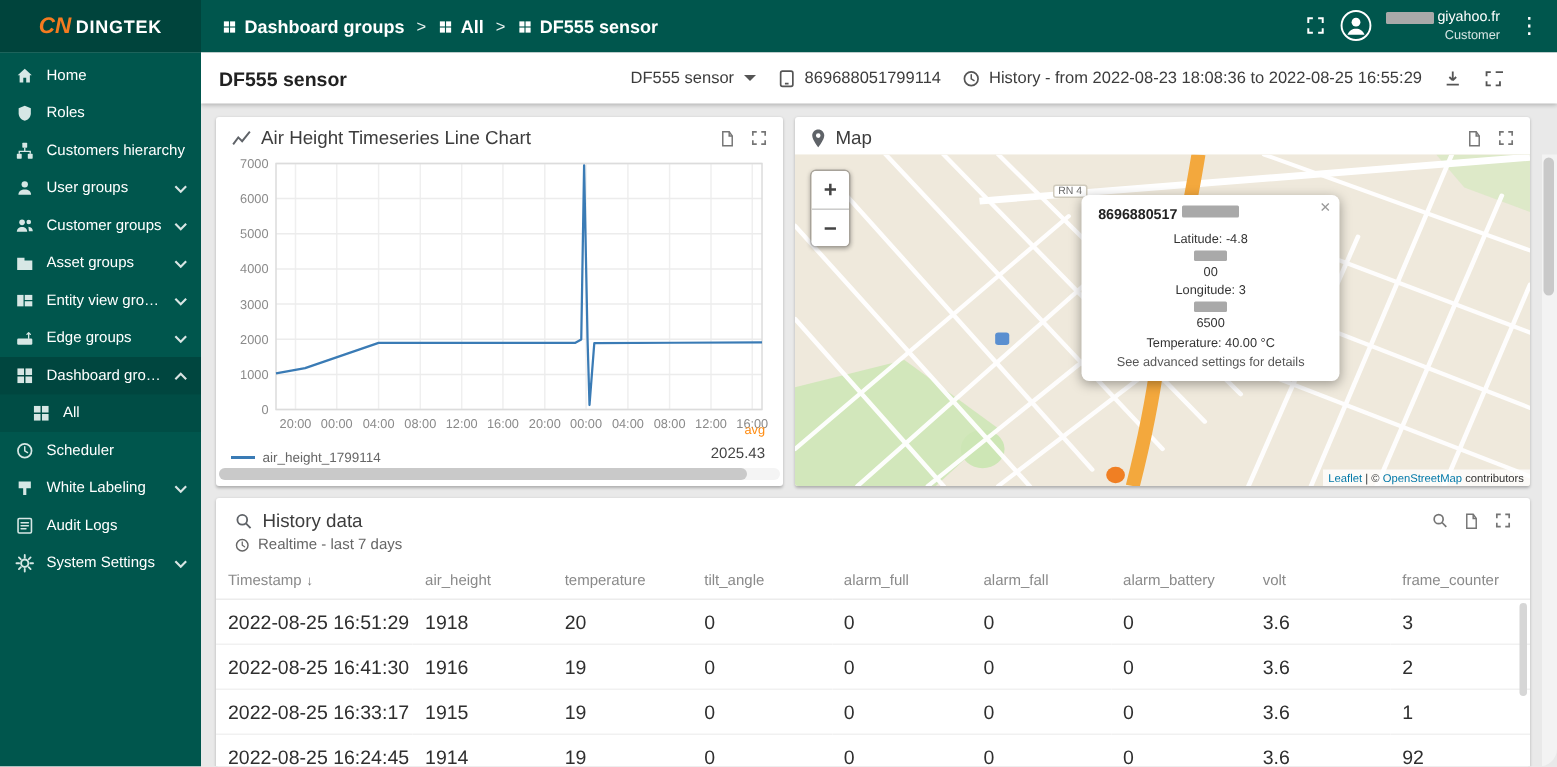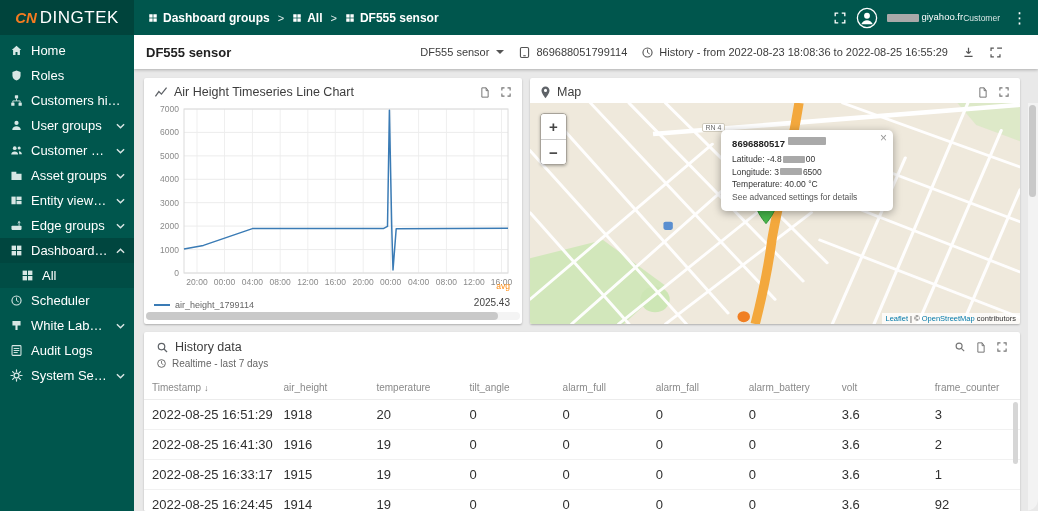--- a/index.html
+++ b/index.html
@@ -3,34 +3,34 @@
 <meta charset="utf-8">
 <style>
 *{margin:0;padding:0;box-sizing:border-box;}
 html,body{width:1038px;height:511px;overflow:hidden;}
 body{font-family:"Liberation Sans",sans-serif;background:#e9e9e9;color:#222;}
 .app{display:grid;grid-template-columns:134px 904px;grid-template-rows:35px 476px;width:1038px;height:448px;}
 
 .topbar{grid-column:1/3;background:#00564d;display:flex;align-items:center;color:#fff;}
 .logo{width:134px;height:100%;background:#00443c;display:flex;align-items:center;justify-content:center;gap:3px;flex:none;cursor:pointer;}
 .logo-cn{color:#f47b20;font-weight:bold;font-style:italic;font-size:15px;}
-.logo-dingtek{color:#fff;font-weight:normal;font-size:17px;letter-spacing:.5px;}
+.logo-dingtek{color:#fff;font-weight:bold;font-size:12px;letter-spacing:.5px;}
 .breadcrumb{display:flex;align-items:center;gap:8px;padding-left:14px;font-size:12px;font-weight:600;}
 .crumb{display:flex;align-items:center;gap:5px;cursor:pointer;}
 .bc-sep{opacity:.9;font-size:11px;font-weight:400;}
 .topbar-right{margin-left:auto;display:flex;align-items:center;gap:9px;padding-right:8px;}
 .tb-iconbtn{display:flex;align-items:center;cursor:pointer;}
-.user-block{display:flex;align-items:flex-end;line-height:1.3;}
+.user-block{display:flex;flex-direction:column;align-items:flex-end;line-height:1.3;}
 .user-email{font-size:9.5px;display:flex;align-items:center;gap:2px;}
 .redact{display:inline-block;background:#a9a9a9;border-radius:1px;}
 .user-role{font-size:8.5px;opacity:.85;}
 .vdots{font-size:15px;line-height:1;padding:0 3px;cursor:pointer;}
 
 .sidebar{background:#00564d;overflow:hidden;padding-top:3px;}
-.nav-item{display:flex;align-items:center;gap:8px;height:25px;padding:0 9px 0 10px;color:#fff;font-size:13px;cursor:pointer;white-space:nowrap;}
+.nav-item{display:flex;align-items:center;gap:8px;height:25px;padding:0 9px 0 10px;color:#fff;font-size:10px;cursor:pointer;white-space:nowrap;}
 .nav-icon{flex:none;opacity:.92;color:#eaf4f2;}
 .nav-label{flex:1;overflow:hidden;text-overflow:ellipsis;}
 .chev{opacity:.85;flex:none;}
 .chev-up{transform:rotate(180deg);}
 .nav-item.active{background:rgba(0,0,0,.18);}
 .nav-item.sub{padding-left:21px;background:rgba(0,0,0,.10);}
 
 .main{position:relative;display:flex;flex-direction:column;overflow:hidden;background:#e9e9e9;}
 .toolbar{height:34px;background:#fff;display:flex;align-items:center;padding:0 12px;box-shadow:0 1px 3px rgba(0,0,0,.25);z-index:3;flex:none;}
 .db-title{font-size:13px;font-weight:bold;color:#212121;}
@@ -60,21 +60,21 @@
 .map-card{flex:1;display:flex;flex-direction:column;overflow:hidden;}
 .map-wrap{flex:1;position:relative;overflow:hidden;background:#efe9dc;}
 .map-svg{position:absolute;inset:0;width:100%;height:100%;}
 .zoomctl{position:absolute;top:10px;left:10px;width:27px;border:1px solid rgba(0,0,0,.3);border-radius:4px;overflow:hidden;z-index:5;box-shadow:0 1px 3px rgba(0,0,0,.3);}
 .zoombtn{height:25px;background:#fff;color:#444;font-size:15px;font-weight:bold;display:flex;align-items:center;justify-content:center;cursor:pointer;}
 .zoombtn.bot{border-top:1px solid #ccc;}
 .rn-chip{position:absolute;left:35%;top:9%;background:#fff;border:1px solid #d0cbbd;border-radius:2px;font-size:7px;color:#6b6b6b;padding:0 3px;z-index:2;}
 .map-popup{position:absolute;left:39%;top:12%;width:172px;background:#fff;border-radius:5px;box-shadow:0 2px 8px rgba(0,0,0,.35);padding:7px 11px 7px;z-index:6;font-size:8.5px;color:#333;line-height:1.5;}
 .popup-close{position:absolute;top:2px;right:6px;color:#999;font-size:12px;cursor:pointer;line-height:1;}
 .popup-device{font-weight:bold;font-size:9.5px;margin-bottom:2px;display:flex;align-items:flex-start;gap:3px;color:#222;}
-.popup-line{display:flex;align-items:center;gap:1px;flex-wrap:wrap;}
+.popup-line{display:flex;align-items:center;gap:1px;flex-wrap:wrap;flex-direction:column;}
 .popup-note{color:#555;}
 .marker{position:absolute;left:46%;top:41%;z-index:4;cursor:pointer;}
 .map-attr{position:absolute;right:0;bottom:0;background:rgba(255,255,255,.78);font-size:7.5px;padding:1px 4px;z-index:5;color:#333;}
 .map-attr .link{color:#0078a8;cursor:pointer;}
 
 .history-card{margin-top:8px;height:240px;padding:8px 0 0;position:relative;overflow:hidden;}
 .hist-head{padding:0 12px;display:flex;align-items:center;gap:6px;color:#5f6368;}
 .hist-title{font-size:12.5px;color:#3d3d3d;flex:1;font-weight:500;}
 .hist-sub{padding:4px 12px 0;display:flex;gap:5px;align-items:center;color:#666;font-size:10px;}
 table{width:100%;border-collapse:collapse;table-layout:fixed;margin-top:7px;}

